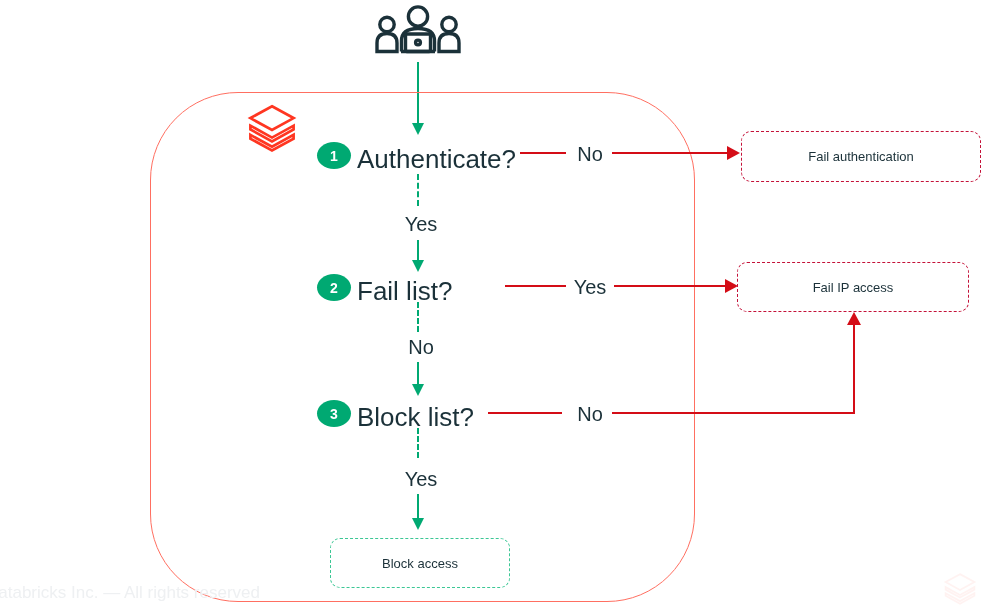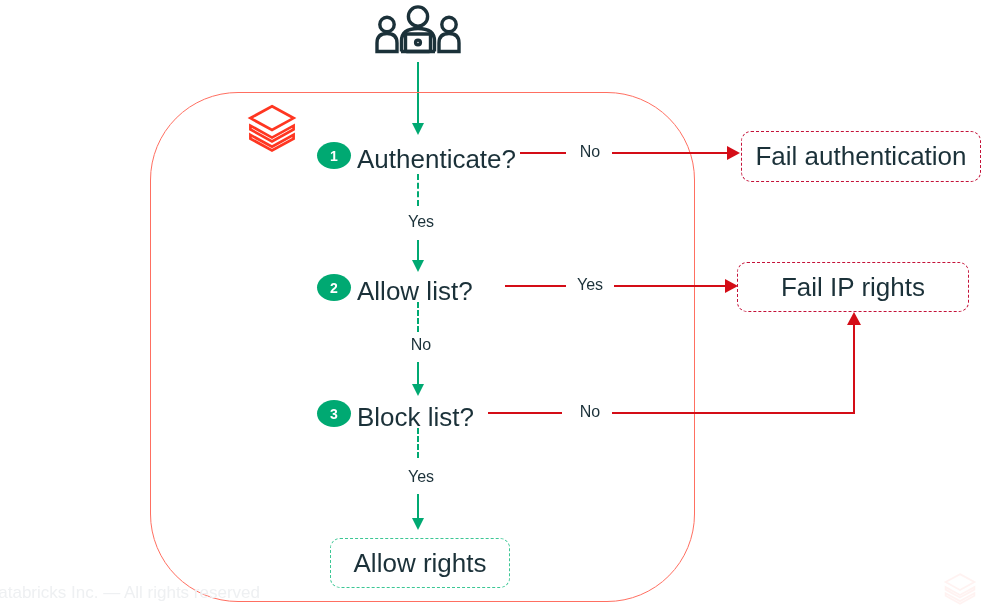--- a/index.html
+++ b/index.html
@@ -13,34 +13,34 @@
     border:1.5px solid var(--container-border,#ff6f61);border-radius:88px;
     background:transparent;
   }
   
   .badge{
     position:absolute;width:34px;height:27px;border-radius:50%;
     background:var(--green,#00a972);color:#fff;font-size:14px;font-weight:700;
     display:flex;align-items:center;justify-content:center;letter-spacing:0;
   }
   .step-label{position:absolute;font-size:26px;color:var(--navy,#1b3139);}
-  .flabel{position:absolute;font-size:16px;color:var(--navy,#1b3139);text-align:center;background:#fff;padding:0 3px;}
+  .flabel{position:absolute;font-size:20px;color:var(--navy,#1b3139);text-align:center;background:#fff;padding:0 3px;}
   
   .hline{position:absolute;height:2.2px;background:var(--red-line,#d40d17);}
   .vline-red{position:absolute;width:2.2px;background:var(--red-line,#d40d17);}
   .arrow-r{position:absolute;width:0;height:0;border-top:7px solid transparent;border-bottom:7px solid transparent;border-left:13px solid var(--red-line,#d40d17);}
   .arrow-up{position:absolute;width:0;height:0;border-left:7px solid transparent;border-right:7px solid transparent;border-bottom:13px solid var(--red-line,#d40d17);}
   
   .gline{position:absolute;width:2.2px;background:var(--green,#00a972);}
   .gdash{position:absolute;width:0;border-left:2.2px dashed var(--green,#00a972);}
   .garrow-down{position:absolute;width:0;height:0;border-left:6.5px solid transparent;border-right:6.5px solid transparent;border-top:12px solid var(--green,#00a972);}
   
   .outcome{
     position:absolute;border:1.6px dashed var(--crimson-border,#c41239);border-radius:10px;
-    display:flex;align-items:center;justify-content:center;font-size:26px;color:var(--navy,#1b3139);
+    display:flex;align-items:center;justify-content:center;font-size:13px;color:var(--navy,#1b3139);
     background:#fff;
   }
   .outcome.allow{border-color:var(--allow-border,#3cc795);}
   .footer-copy{position:absolute;left:-14px;top:583px;font-size:17px;color:#eef0f2;white-space:nowrap;}
   .watermark{position:absolute;left:938px;top:572px;width:44px;height:36px;opacity:0.06;}
   svg{display:block;}
 </style>
 </head>
 <body>
 
@@ -89,28 +89,28 @@
   <div class="outcome" style="left:741px;top:131px;width:238px;height:49px;">Fail authentication</div>
 
   <div class="gdash" style="left:417px;top:174px;height:32px;"></div>
   <div class="flabel" style="left:398px;top:213px;width:40px;">Yes</div>
   <div class="gline" style="left:417px;top:240px;height:20px;"></div>
   <div class="garrow-down" style="left:411.5px;top:260px;"></div>
 
   <div class="badge" style="left:317px;top:274px;">
     <span>2</span>
   </div>
-  <div class="step-label" style="left:357px;top:276px;">Allow list?</div>
+  <div class="step-label" style="left:357px;top:276px;">Fail list?</div>
 
   <div class="hline" style="left:505px;top:285px;width:61px;"></div>
   <div class="flabel" style="left:567px;top:276px;width:40px;">Yes</div>
   <div class="hline" style="left:614px;top:285px;width:111px;"></div>
   <div class="arrow-r" style="left:725px;top:279px;"></div>
 
-  <div class="outcome" style="left:737px;top:262px;width:230px;height:48px;">Fail IP rights</div>
+  <div class="outcome" style="left:737px;top:262px;width:230px;height:48px;">Fail IP access</div>
 
   <div class="gdash" style="left:417px;top:302px;height:30px;"></div>
   <div class="flabel" style="left:400px;top:336px;width:36px;">No</div>
   <div class="gline" style="left:417px;top:362px;height:22px;"></div>
   <div class="garrow-down" style="left:411.5px;top:384px;"></div>
 
   <div class="badge" style="left:317px;top:400px;">
     <span>3</span>
   </div>
   <div class="step-label" style="left:357px;top:402px;">Block list?</div>
@@ -119,21 +119,21 @@
   <div class="flabel" style="left:568px;top:403px;width:38px;">No</div>
   <div class="hline" style="left:612px;top:412px;width:243px;"></div>
   <div class="vline-red" style="left:853px;top:325px;height:89px;"></div>
   <div class="arrow-up" style="left:847px;top:312px;"></div>
 
   <div class="gdash" style="left:417px;top:428px;height:30px;"></div>
   <div class="flabel" style="left:398px;top:468px;width:40px;">Yes</div>
   <div class="gline" style="left:417px;top:494px;height:24px;"></div>
   <div class="garrow-down" style="left:411.5px;top:518px;"></div>
 
-  <div class="outcome allow" style="left:330px;top:538px;width:178px;height:48px;">Allow rights</div>
+  <div class="outcome allow" style="left:330px;top:538px;width:178px;height:48px;">Block access</div>
 
   <div class="footer-copy">Databricks Inc. — All rights reserved</div>
 
   <div class="watermark">
     <svg width="44" height="36" viewBox="0 0 100 100" fill="none" stroke="#ff3621" stroke-width="5">
       <path d="M50 6 L90 28 L50 50 L10 28 Z"></path>
       <path d="M10 42 L50 64 L90 42 L90 49 L50 71 L10 49 Z"></path>
       <path d="M10 59 L50 81 L90 59 L90 66 L50 88 L10 66 Z"></path>
     </svg>
   </div>

